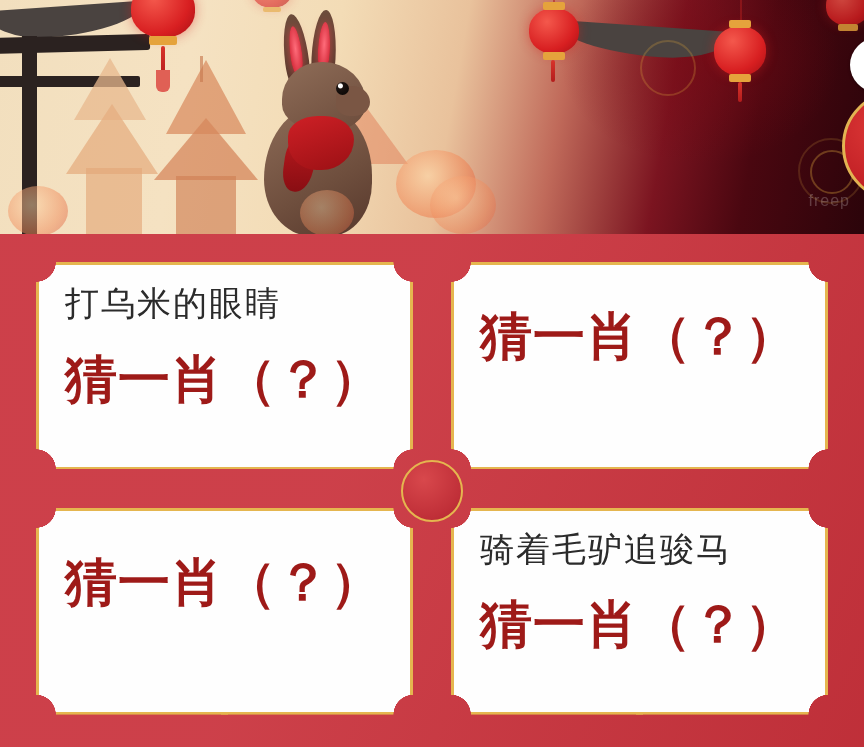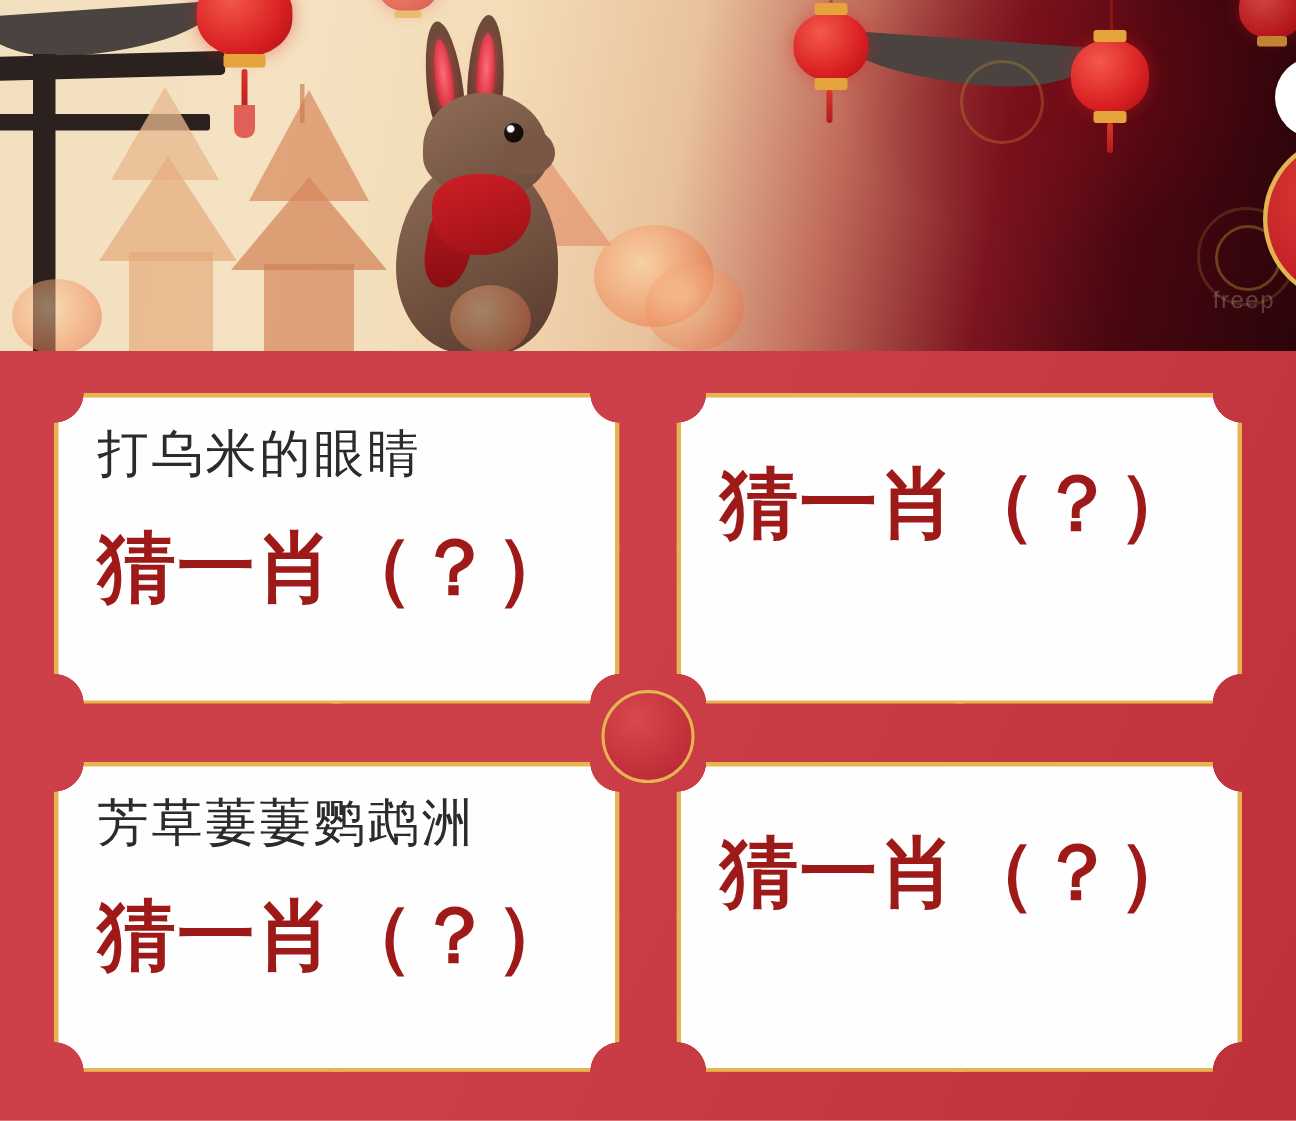--- a/index.html
+++ b/index.html
@@ -370,23 +370,23 @@
     <div class="card">
       <div class="riddle">打乌米的眼睛</div>
       <div class="answer">猜一肖（？）</div>
     </div>
 
     <div class="card">
       <div class="answer">猜一肖（？）</div>
     </div>
 
     <div class="card">
-      <div class="riddle">芳草萋萋鹦鹉洲</div>
       <div class="answer">猜一肖（？）</div>
     </div>
 
     <div class="card">
+      <div class="riddle">骑着毛驴追骏马</div>
       <div class="answer">猜一肖（？）</div>
     </div>
   </div>
 
   <div class="medallion"></div>
 </div>
 
 </body></html>

